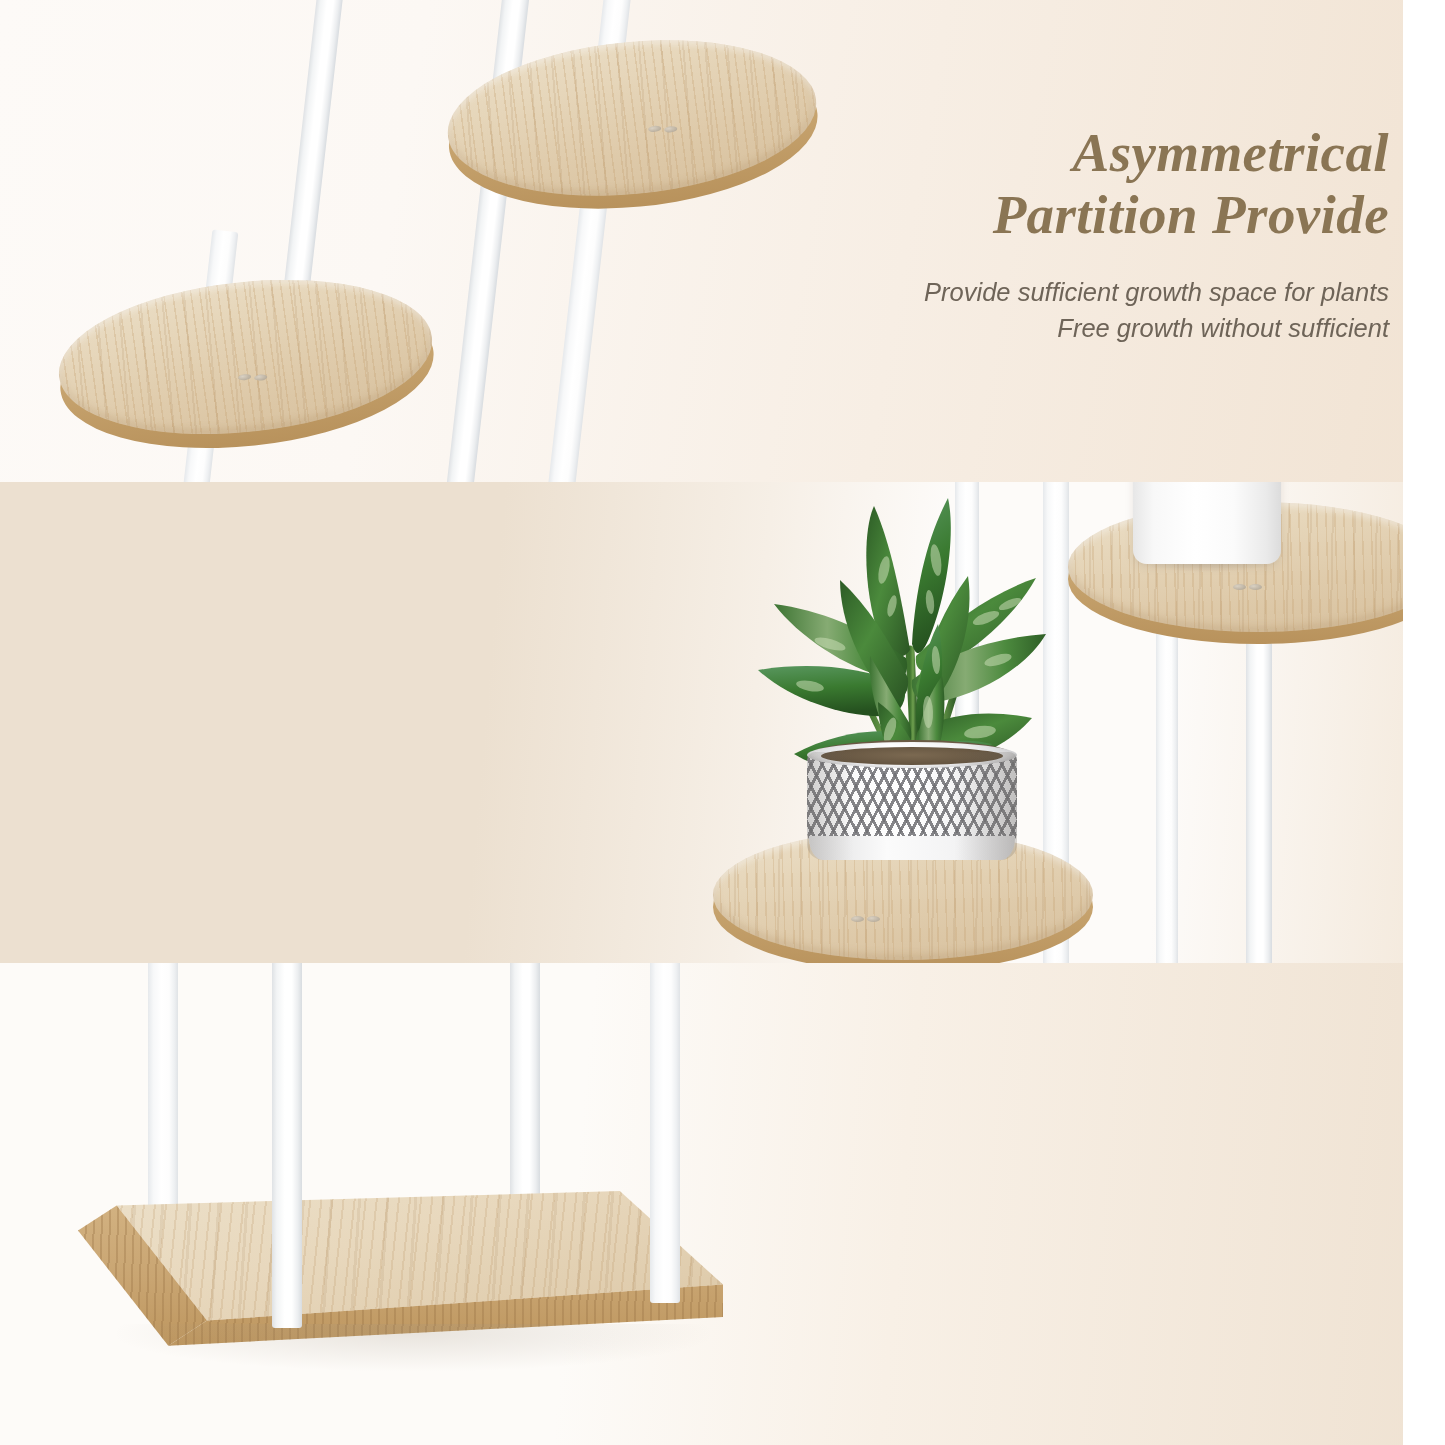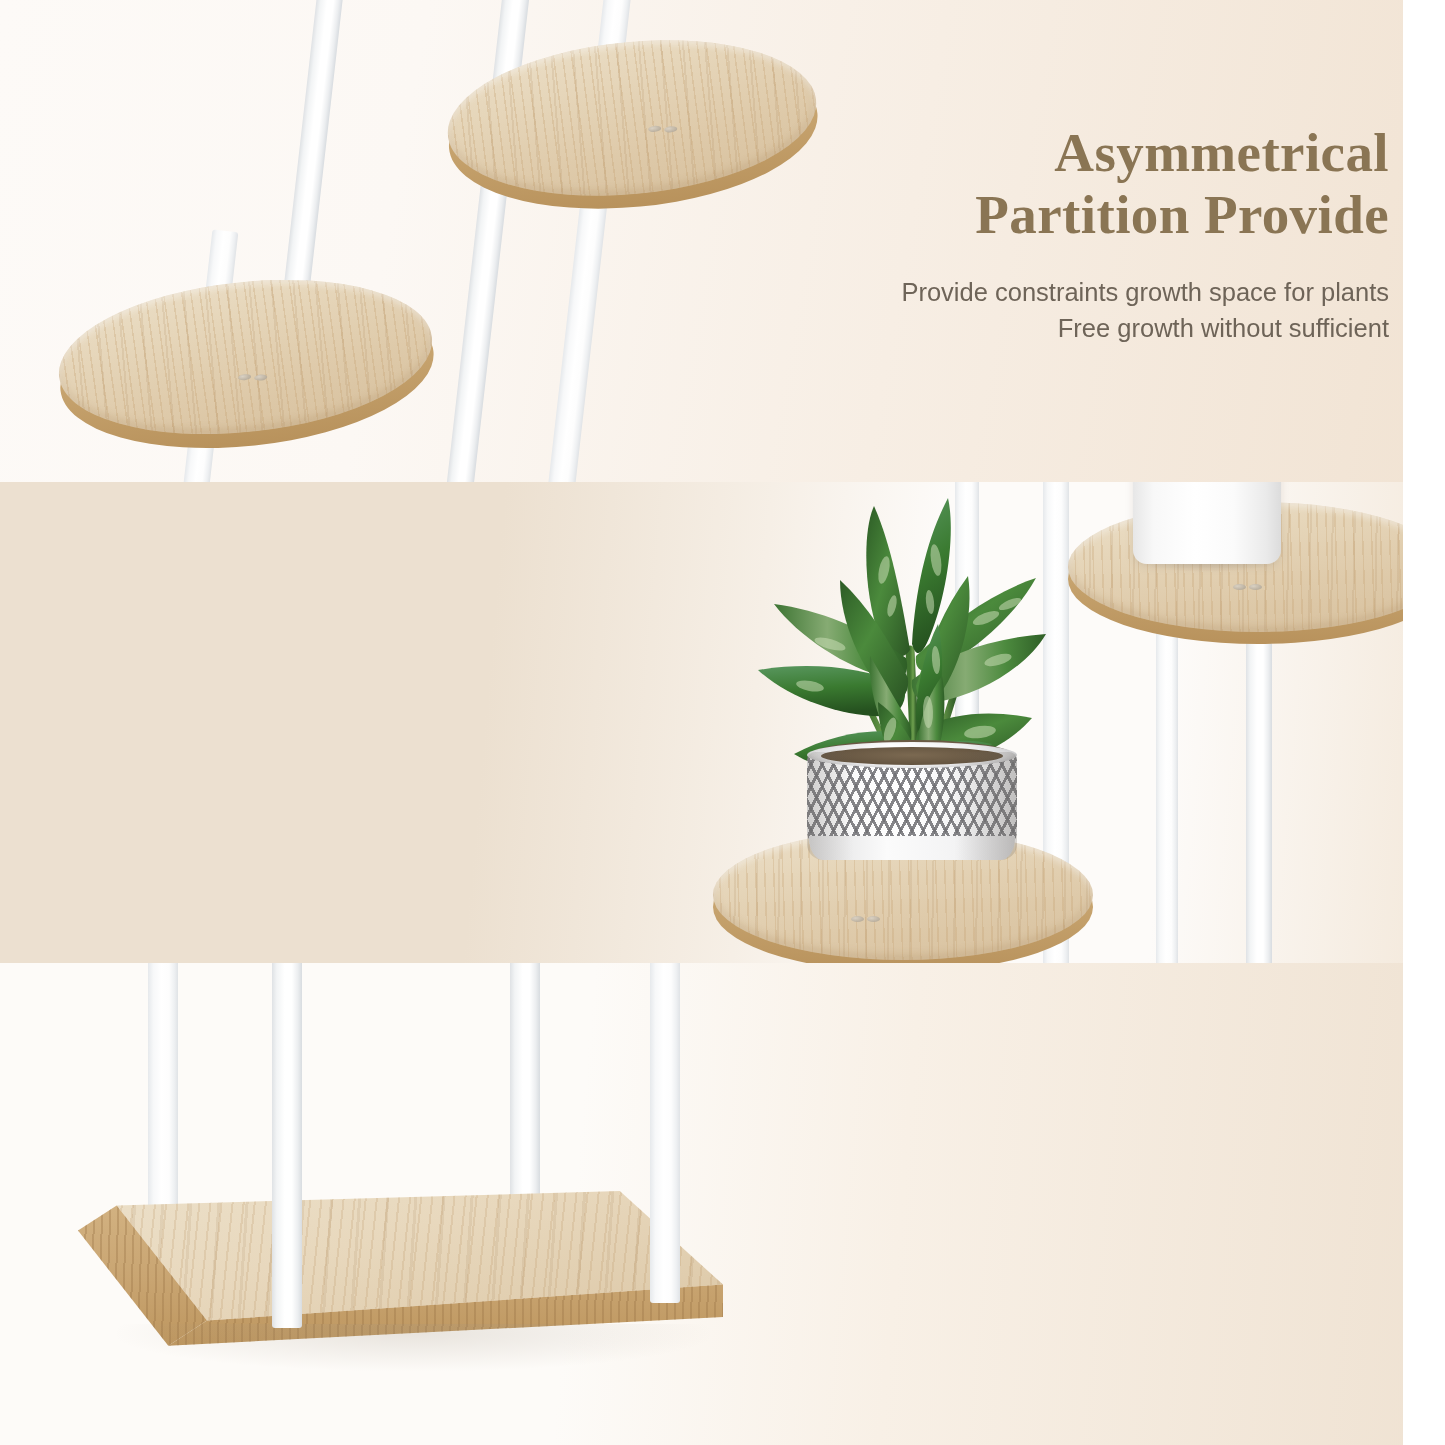--- a/index.html
+++ b/index.html
@@ -3,20 +3,21 @@
 <meta charset="utf-8">
 <style>
   html,body{margin:0;padding:0;background:#fff;}
   body{font-family:"Liberation Sans",sans-serif;}
 
   #page{
     position:relative;
     width:1403px;height:1445px;
     overflow:hidden;
     background:#fdfbf8;
+    font-style:italic;
   }
 
   
   .panel{position:absolute;left:0;width:1445px;overflow:hidden;}
   #panel-1{top:0;height:482px;
     background:linear-gradient(100deg,#fdfaf7 0%,#fcf8f4 28%,#f7eee4 62%,#f1e3d3 100%);}
   #panel-2{top:482px;height:481px;
     background:linear-gradient(95deg,#ece0d0 0%,#ece0d0 34%,#f6efe6 52%,#fdfbf9 64%,#fdfbf9 80%,#f3e8da 100%);}
   #panel-3{top:963px;height:482px;
     background:linear-gradient(95deg,#fdfbf8 0%,#fdfbf8 40%,#f8f0e6 62%,#efe2d2 100%);}
@@ -141,21 +142,21 @@
       <div class="hw" style="left:178px;top:92px;"></div>
       <div class="hw" style="left:194px;top:94px;"></div>
     </div>
 
     <div class="txtblk" id="text-asymmetrical">
       <h2 class="title">
         <span>Asymmetrical</span><br>
         <span>Partition Provide</span>
       </h2>
       <p class="sub">
-        <span>Provide constraints growth space for plants</span><br>
+        <span>Provide sufficient growth space for plants</span><br>
         <span>Free growth without sufficient</span>
       </p>
     </div>
   </div>
 
   <div class="panel" id="panel-2">
 
     <div class="leg soft" style="left:955px;top:-10px;width:24px;height:300px;"></div>
     <div class="leg soft" style="left:1043px;top:-10px;width:26px;height:500px;"></div>
     <div class="leg" style="left:1246px;top:120px;width:26px;height:400px;"></div>

